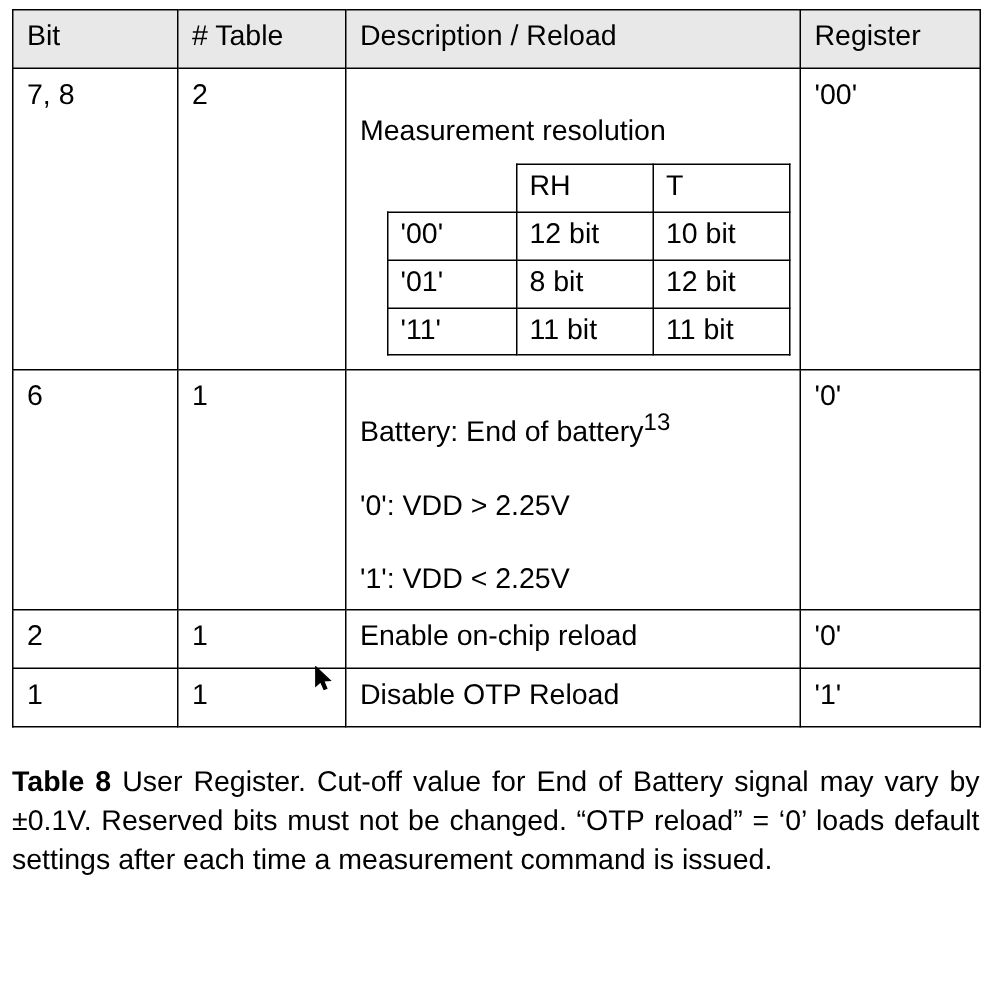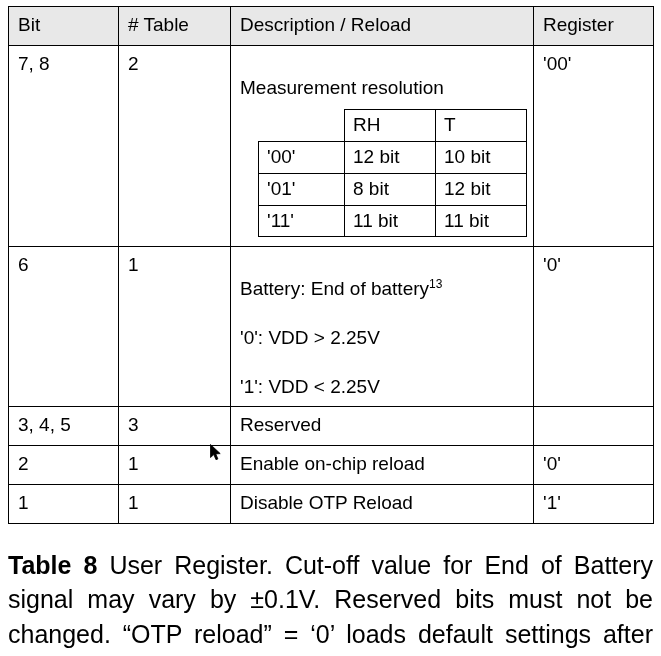--- a/index.html
+++ b/index.html
@@ -62,29 +62,29 @@
     vertical-align: top;
   }
   table.inner td.blank {
     border: none;
   }
   .ic1 { width: 86px; }
   .ic2 { width: 91px; }
   .ic3 { width: 91px; }
 
   sup {
-    font-size: 12px;
+    font-size: 16px;
     vertical-align: super;
     line-height: 0;
   }
 
   .caption {
     width: 645px;
     margin-top: 24px;
-    font-size: 25px;
+    font-size: 19px;
     line-height: 1.38;
     text-align: justify;
     text-justify: inter-word;
   }
   .caption b {
     font-weight: bold;
   }
   .caption .cap-body {
     font-weight: normal;
   }
@@ -163,26 +163,20 @@
         <td>6</td>
         <td>1</td>
         <td>
           <div class="cell-line"><span>Battery: End of battery</span><sup>13</sup></div>
           <div class="cell-line">'0': VDD &gt; 2.25V</div>
           <div class="cell-line">'1': VDD &lt; 2.25V</div>
         </td>
         <td>'0'</td>
       </tr>
 
-      <tr>
-        <td>3, 4, 5</td>
-        <td>3</td>
-        <td>Reserved</td>
-        <td></td>
-      </tr>
 
       <tr>
         <td>2</td>
         <td>1</td>
         <td>Enable on-chip reload</td>
         <td>'0'</td>
       </tr>
 
       <tr>
         <td>1</td>

